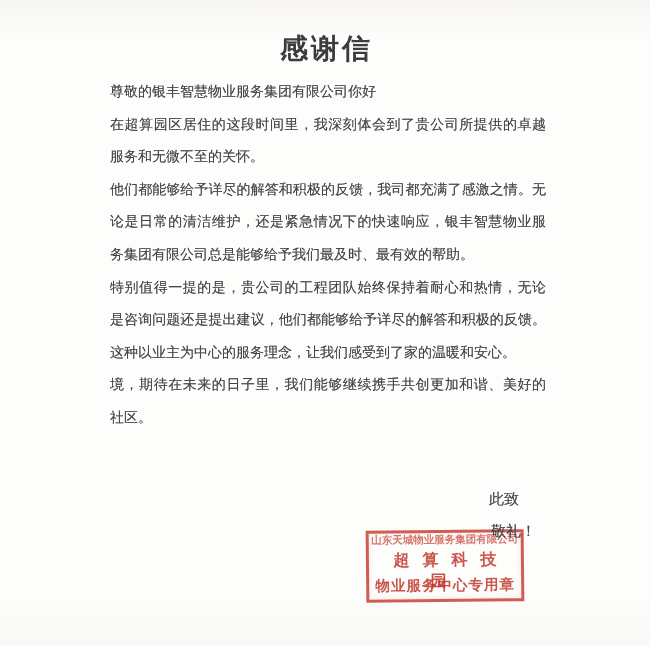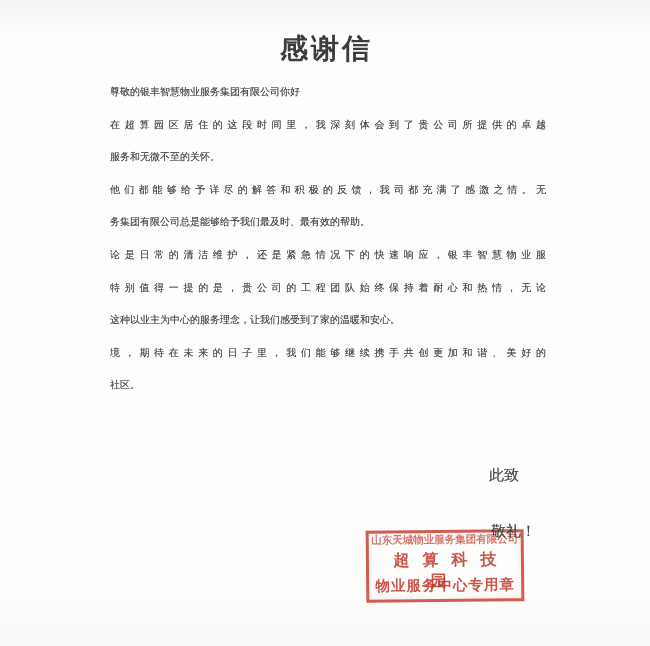--- a/index.html
+++ b/index.html
@@ -15,35 +15,35 @@
   }
   .title{
     position:absolute;top:30px;left:0;right:0;
     text-align:center;
     font-size:28px;font-weight:bold;
     letter-spacing:3px;text-indent:3px;
     color:#3c3c3e;
   }
   .letter-body{
     position:absolute;left:110px;top:76px;width:436px;
-    font-size:10px;line-height:32.6px;
+    font-size:14px;line-height:32.6px;
     text-align:left;
   }
   .letter-body .line{
     height:32.6px;overflow:visible;white-space:nowrap;
     text-shadow:0 0 0.4px rgba(70,70,74,0.55);
   }
   .letter-body .line.full{
     white-space:normal;
     text-align:justify;
     text-align-last:justify;
     text-justify:inter-character;
   }
   .abs{position:absolute;white-space:nowrap;text-shadow:0 0 0.4px rgba(70,70,74,0.5);}
-  .this-line{left:489px;top:466px;font-size:15px;z-index:3;}
+  .this-line{left:489px;top:490px;font-size:15px;z-index:3;}
   .salute-line{left:491px;top:522px;font-size:15px;z-index:3;}
   .company-line{left:234px;top:534px;font-size:14px;letter-spacing:0.4px;z-index:3;color:#3e3e41;}
   .date-line{left:420px;top:570px;font-size:15px;letter-spacing:1.6px;z-index:3;color:#3e3e41;}
   .stamp{
     position:absolute;left:366px;top:530px;width:152px;height:66px;
     border:3px solid rgba(198,57,44,0.82);
     transform:rotate(-0.6deg);
     z-index:2;
     box-shadow:inset 0 0 6px rgba(198,57,44,0.12);
   }
@@ -57,23 +57,24 @@
 
 <div class="photo">
 
   <div class="title">感谢信</div>
 
   <div class="letter-body">
       <div class="line">尊敬的银丰智慧物业服务集团有限公司你好</div>
       <div class="line full">在超算园区居住的这段时间里，我深刻体会到了贵公司所提供的卓越</div>
       <div class="line">服务和无微不至的关怀。</div>
       <div class="line full">他们都能够给予详尽的解答和积极的反馈，我司都充满了感激之情。无</div>
+      <div class="line full">论是日常的清洁维护，还是紧急情况下的快速响应，银丰智慧物业服</div>
       <div class="line">务集团有限公司总是能够给予我们最及时、最有效的帮助。</div>
-      <div class="line full">论是日常的清洁维护，还是紧急情况下的快速响应，银丰智慧物业服</div>
       <div class="line full">特别值得一提的是，贵公司的工程团队始终保持着耐心和热情，无论</div>
+      <div class="line full">是咨询问题还是提出建议，他们都能够给予详尽的解答和积极的反馈。</div>
       <div class="line">这种以业主为中心的服务理念，让我们感受到了家的温暖和安心。</div>
       <div class="line full">境，期待在未来的日子里，我们能够继续携手共创更加和谐、美好的</div>
       <div class="line">社区。</div>
     </div>
 
   <div class="abs this-line">此致</div>
   <div class="abs salute-line">敬礼！</div>
 
   <div class="stamp">
     <div class="s-line s1">山东天城物业服务集团有限公司</div>

